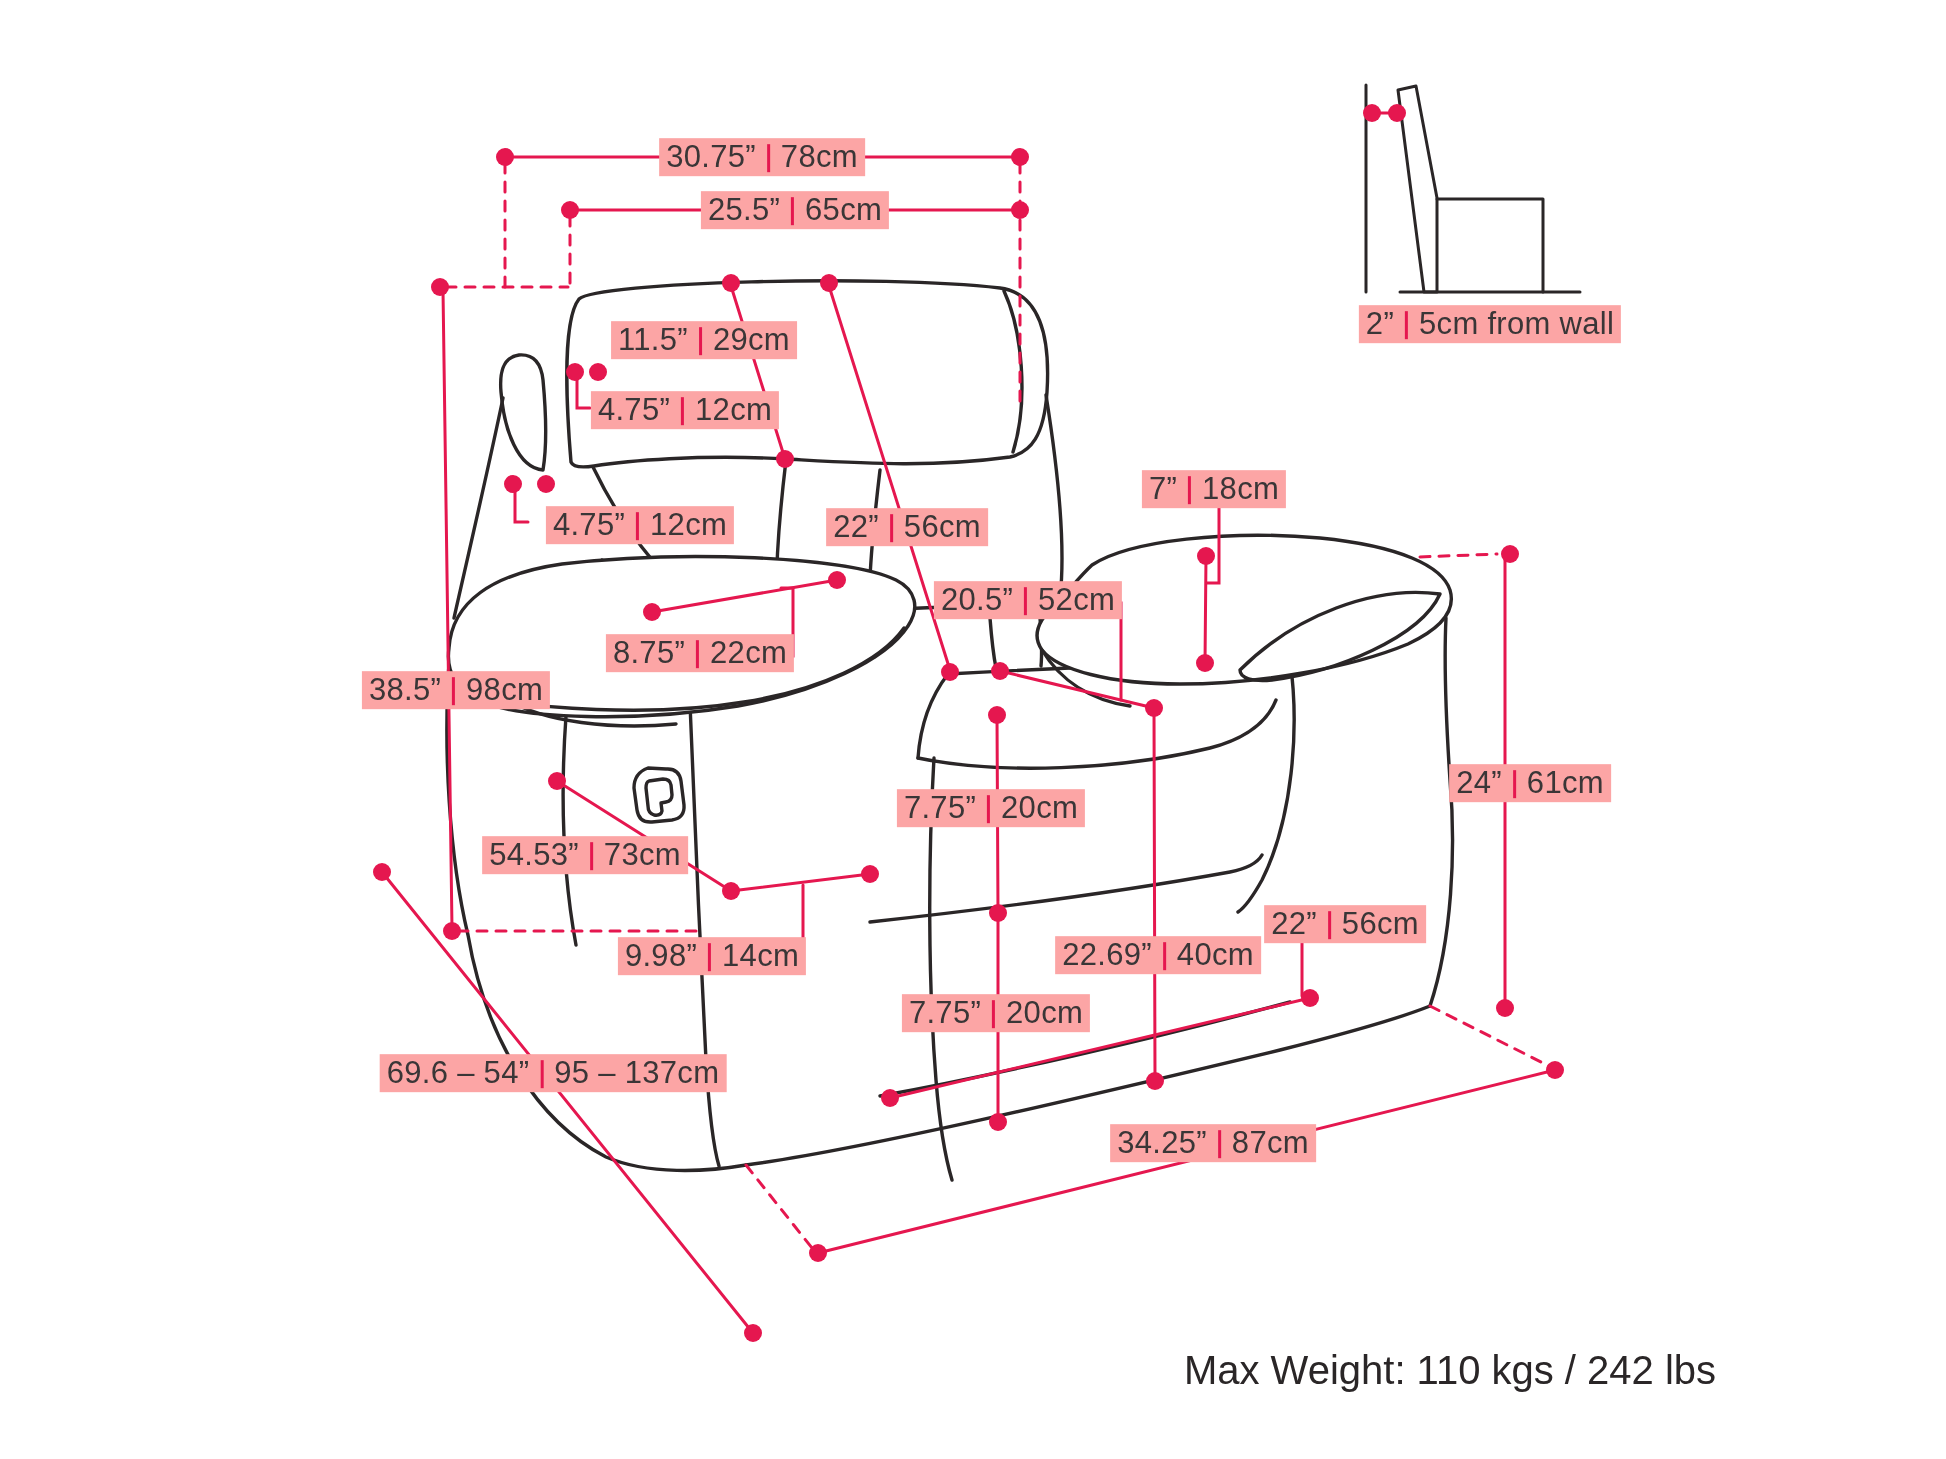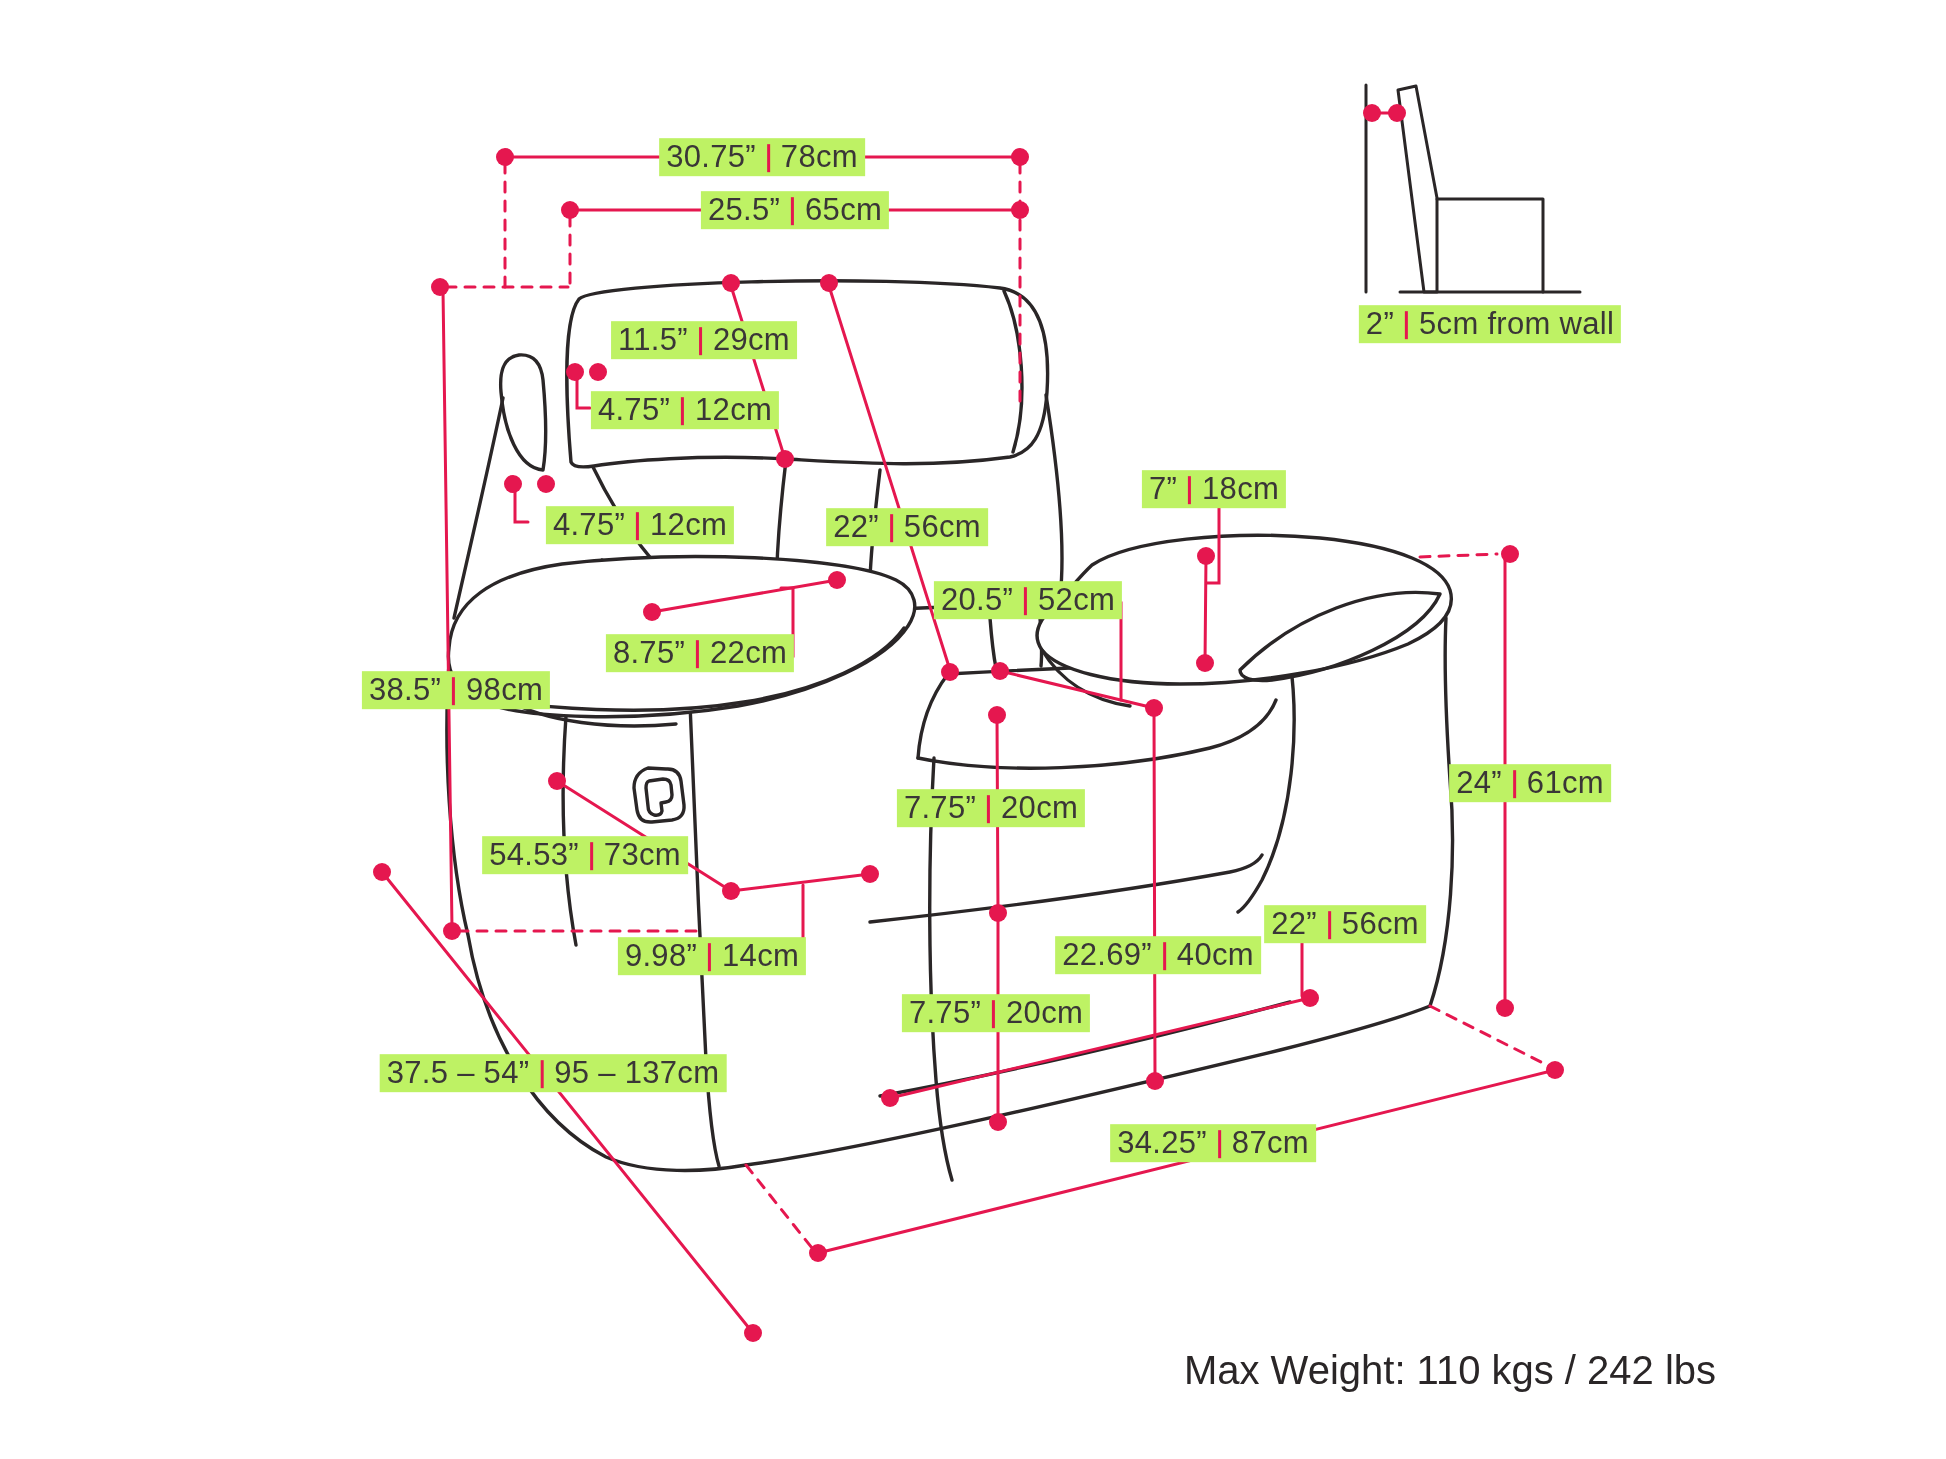--- a/index.html
+++ b/index.html
@@ -3,21 +3,21 @@
 <meta charset="utf-8">
 <style>
   html,body{margin:0;padding:0;background:#ffffff;}
   #stage{
     position:relative;width:1946px;height:1459px;background:#ffffff;overflow:hidden;
     font-family:"Liberation Sans", sans-serif;
   }
   #art{position:absolute;left:0;top:0;width:1946px;height:1459px;}
   .dim{
     position:absolute;transform:translate(-50%,-50%);
-    background:#bef264;padding:1px 7px;white-space:nowrap;
+    background:#fca5a5;padding:1px 7px;white-space:nowrap;
     color:#3a3637;font-size:31px;letter-spacing:.3px;line-height:1.15;
   }
   .dim .sep{
     display:inline-block;width:3px;height:28px;background:#e5174f;
     margin:0 11px;vertical-align:-5px;
   }
   .footer-note{
     position:absolute;transform:translate(-50%,-50%);
     color:#2a2627;font-size:40px;white-space:nowrap;
   }
@@ -171,18 +171,18 @@
   <div class="dim" style="left:700px;top:653px"><span>8.75”</span><span class="sep"></span><span>22cm</span></div>
   <div class="dim" style="left:1028px;top:600px"><span>20.5”</span><span class="sep"></span><span>52cm</span></div>
   <div class="dim" style="left:456px;top:690px"><span>38.5”</span><span class="sep"></span><span>98cm</span></div>
   <div class="dim" style="left:1530px;top:783px"><span>24”</span><span class="sep"></span><span>61cm</span></div>
   <div class="dim" style="left:585px;top:855px"><span>54.53”</span><span class="sep"></span><span>73cm</span></div>
   <div class="dim" style="left:712px;top:956px"><span>9.98”</span><span class="sep"></span><span>14cm</span></div>
   <div class="dim" style="left:991px;top:808px"><span>7.75”</span><span class="sep"></span><span>20cm</span></div>
   <div class="dim" style="left:996px;top:1013px"><span>7.75”</span><span class="sep"></span><span>20cm</span></div>
   <div class="dim" style="left:1158px;top:955px"><span>22.69”</span><span class="sep"></span><span>40cm</span></div>
   <div class="dim" style="left:1345px;top:924px"><span>22”</span><span class="sep"></span><span>56cm</span></div>
-  <div class="dim" style="left:553px;top:1073px"><span>37.5 – 54”</span><span class="sep"></span><span>95 – 137cm</span></div>
+  <div class="dim" style="left:553px;top:1073px"><span>69.6 – 54”</span><span class="sep"></span><span>95 – 137cm</span></div>
   <div class="dim" style="left:1213px;top:1143px"><span>34.25”</span><span class="sep"></span><span>87cm</span></div>
   <div class="dim" style="left:1490px;top:324px"><span>2”</span><span class="sep"></span><span>5cm from wall</span></div>
 
   <div class="footer-note" style="left:1450px;top:1370px">Max Weight: 110 kgs / 242 lbs</div>
 </div>
 
 </body></html>

